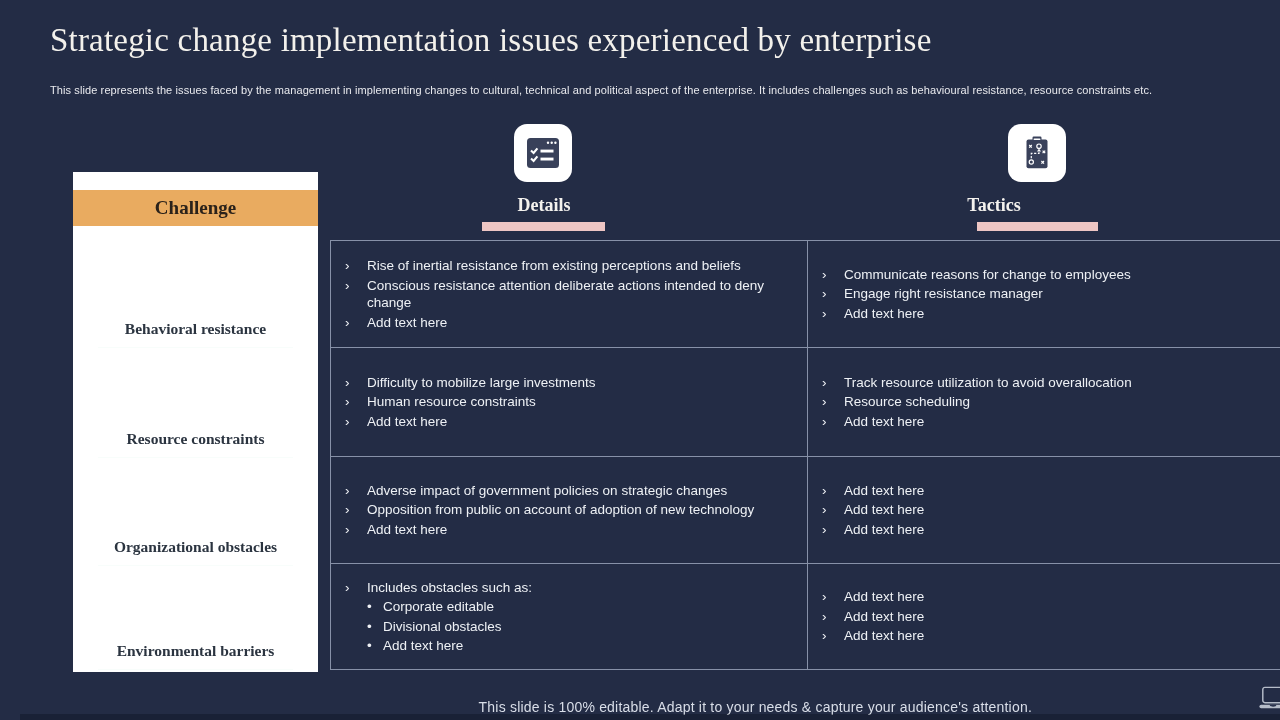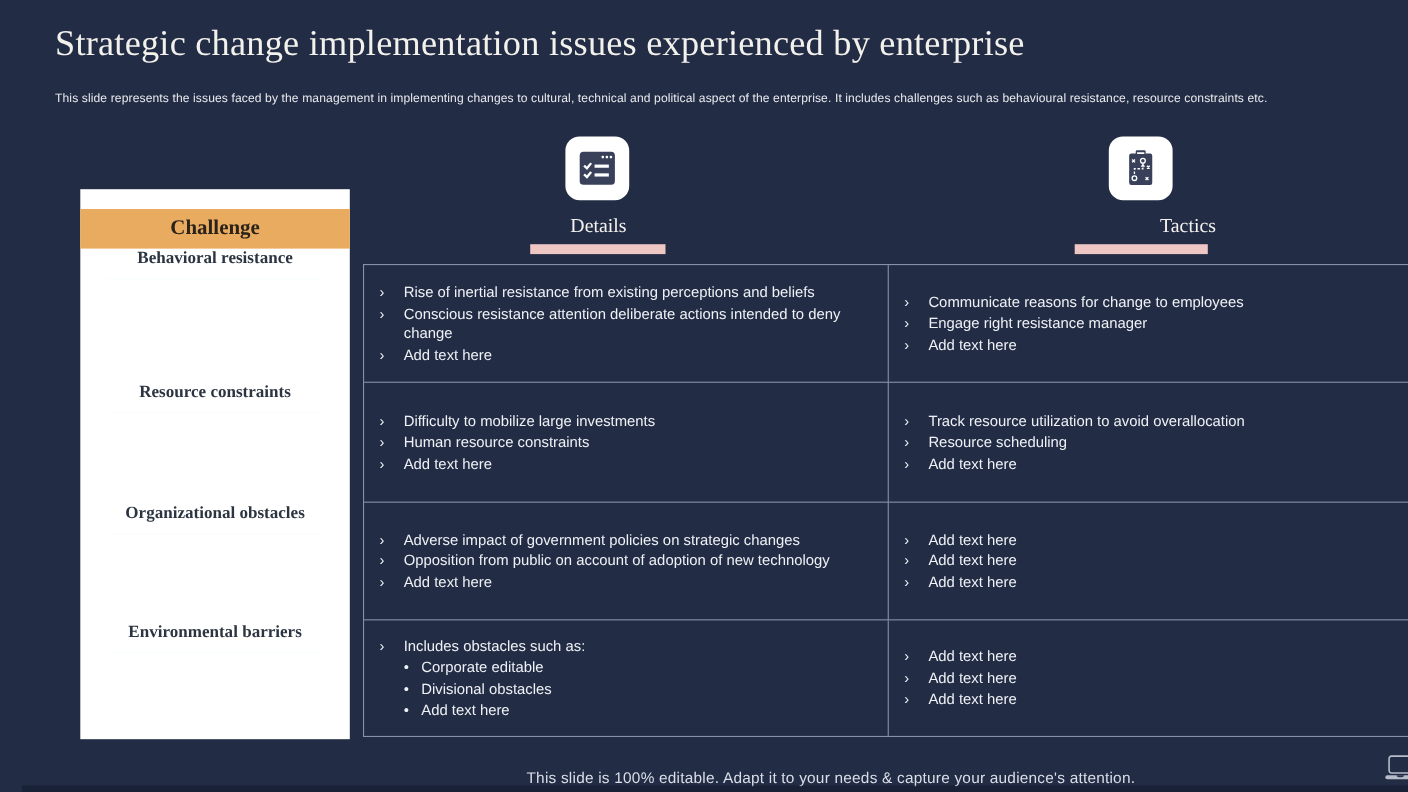--- a/index.html
+++ b/index.html
@@ -27,41 +27,41 @@
     position:absolute;left:0;top:18px;width:245px;height:36px;background:#e9ab60;
     display:flex;align-items:center;justify-content:center;
     font-family:"Liberation Serif","DejaVu Serif",serif;
     font-size:19px;font-weight:700;color:#2b221a;
   }
   .challenge-rows{
     position:absolute;left:0;top:54px;width:245px;height:444px;
     display:grid;grid-template-rows:122px 110px 108px 104px;
   }
   .challenge-row{
-    display:flex;flex-direction:column;align-items:center;justify-content:flex-start;
+    display:flex;flex-direction:column;align-items:center;justify-content:flex-end;
   }
   .challenge-text{
     font-family:"Liberation Serif","DejaVu Serif",serif;
     font-size:15.5px;font-weight:700;color:#2b3440;
   }
   .chl-line{width:195px;height:1px;background:rgba(246,252,250,.8);margin-top:9px;}
   
   .icon-box{
     width:58px;height:58px;border-radius:13px;background:#ffffff;top:124px;
     display:flex;align-items:center;justify-content:center;
   }
   .icon-box.details{left:494px;}
   .icon-box.tactics{left:988px;}
   .col-label{
     top:195px;width:140px;text-align:center;
     font-family:"Liberation Serif","DejaVu Serif",serif;
-    font-size:18px;font-weight:400;color:#f4f2ee;
+    font-size:18px;font-weight:700;color:#f4f2ee;
   }
   .col-label.details{left:454px;}
-  .col-label.tactics{left:990px;}
+  .col-label.tactics{left:904px;}
   .pink-bar{top:222px;height:9px;background:#eec6c4;}
   .pink-bar.details{left:462px;width:123px;}
   .pink-bar.tactics{left:957px;width:121px;}
   
   .grid{
     left:310px;top:240px;width:957px;height:430px;
     border:1px solid #8791a8;box-sizing:border-box;
     display:grid;grid-template-columns:477px 1fr;grid-template-rows:107px 109px 107px 1fr;
   }
   .cell{

